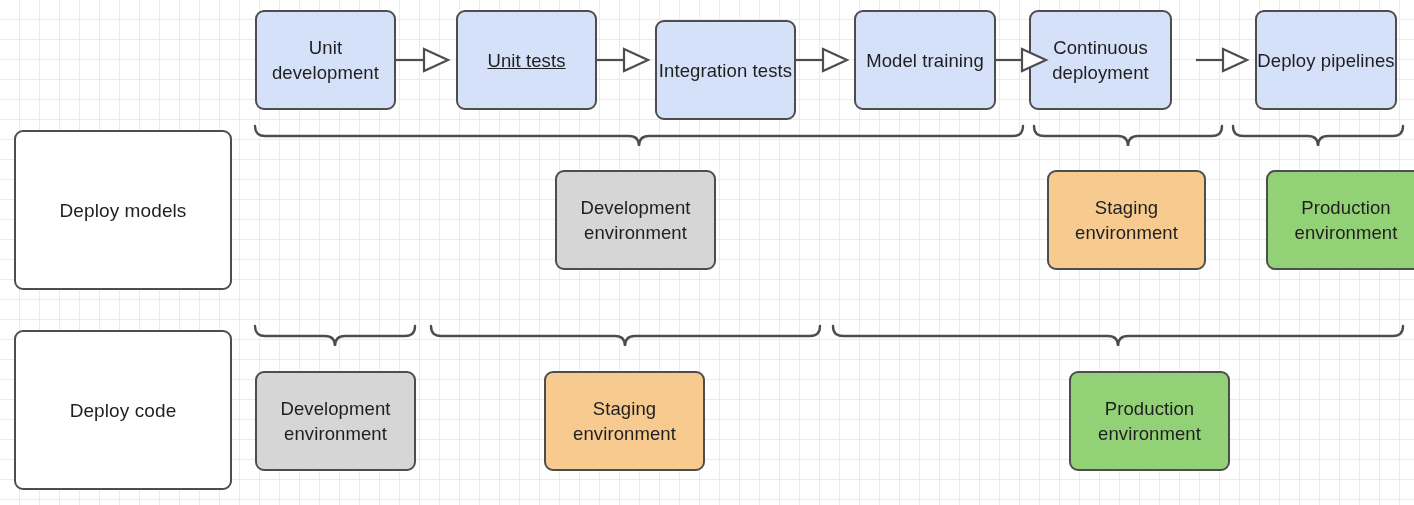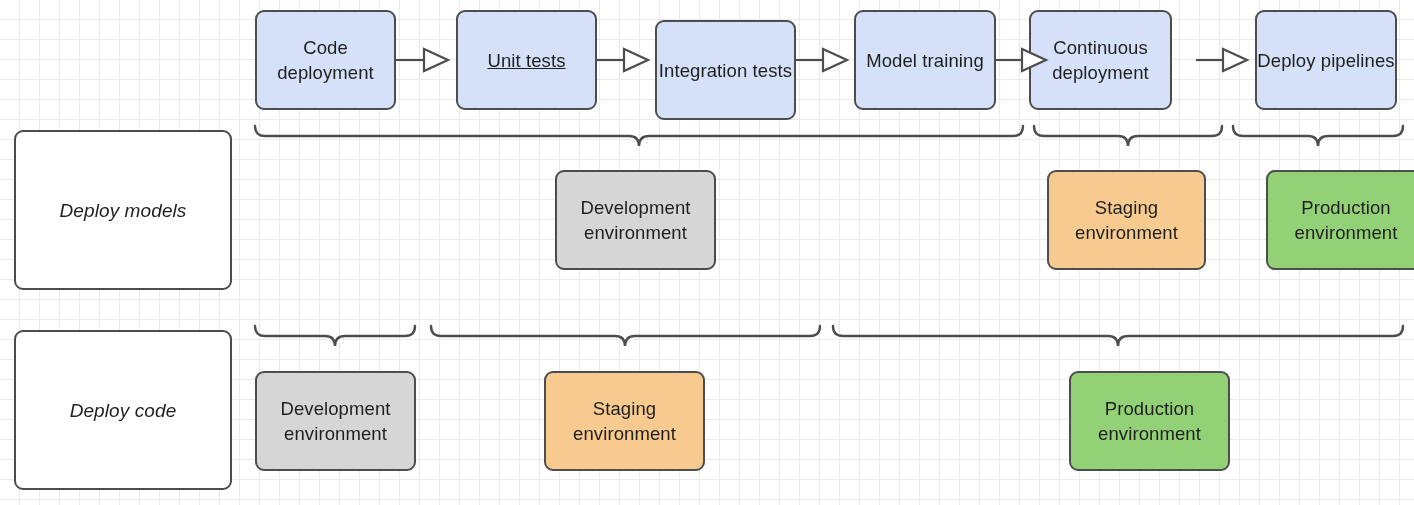--- a/index.html
+++ b/index.html
@@ -34,33 +34,33 @@
     color:#1f1f1f;
     font-size:18.5px;
     line-height:25px;
     letter-spacing:0.1px;
   }
   .node.blue{background:#d4e1f8;}
   .node.gray{background:#d6d6d6;}
   .node.orange{background:#f7ca8f;}
   .node.green{background:#93d176;margin-left:32px;}
   .node.plain{background:#ffffff;}
-  .node.lane{font-size:19px;font-style:italic;}
+  .node.lane{font-size:19px;}
 
   .connector{position:absolute;height:26px;overflow:visible;}
   .brace{position:absolute;overflow:visible;}
   svg{display:block;overflow:visible;}
 </style>
 </head>
 <body>
 
 <div id="canvas">
 
   <div class="node blue" style="left:255px;top:10px;width:141px;height:100px;">
-    <span>Code deployment</span>
+    <span>Unit development</span>
   </div>
 
   <div class="node blue" style="left:456px;top:10px;width:141px;height:100px;text-decoration:underline;">
     <span>Unit tests</span>
   </div>
 
   <div class="node blue" style="left:655px;top:20px;width:141px;height:100px;">
     <span>Integration tests</span>
   </div>
 

